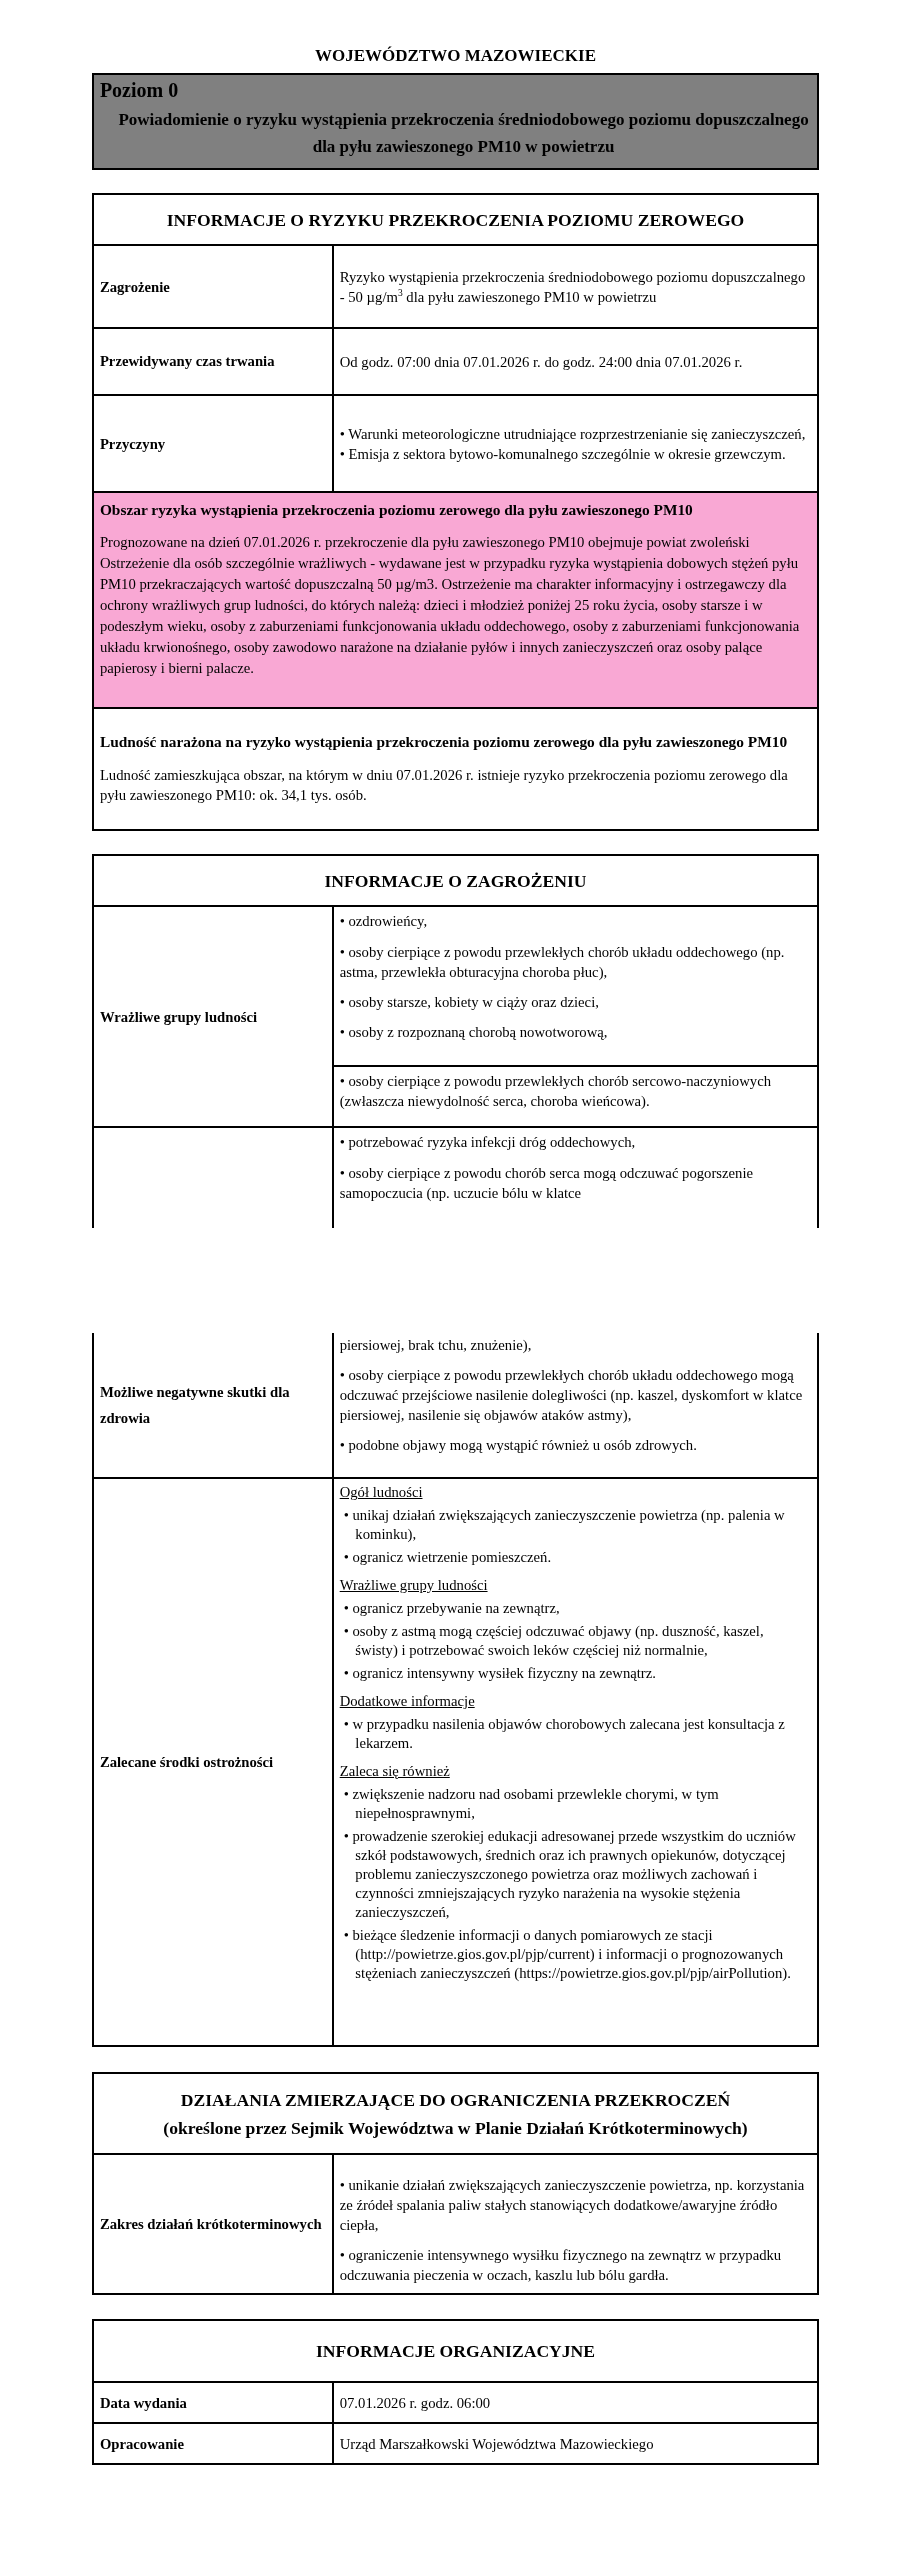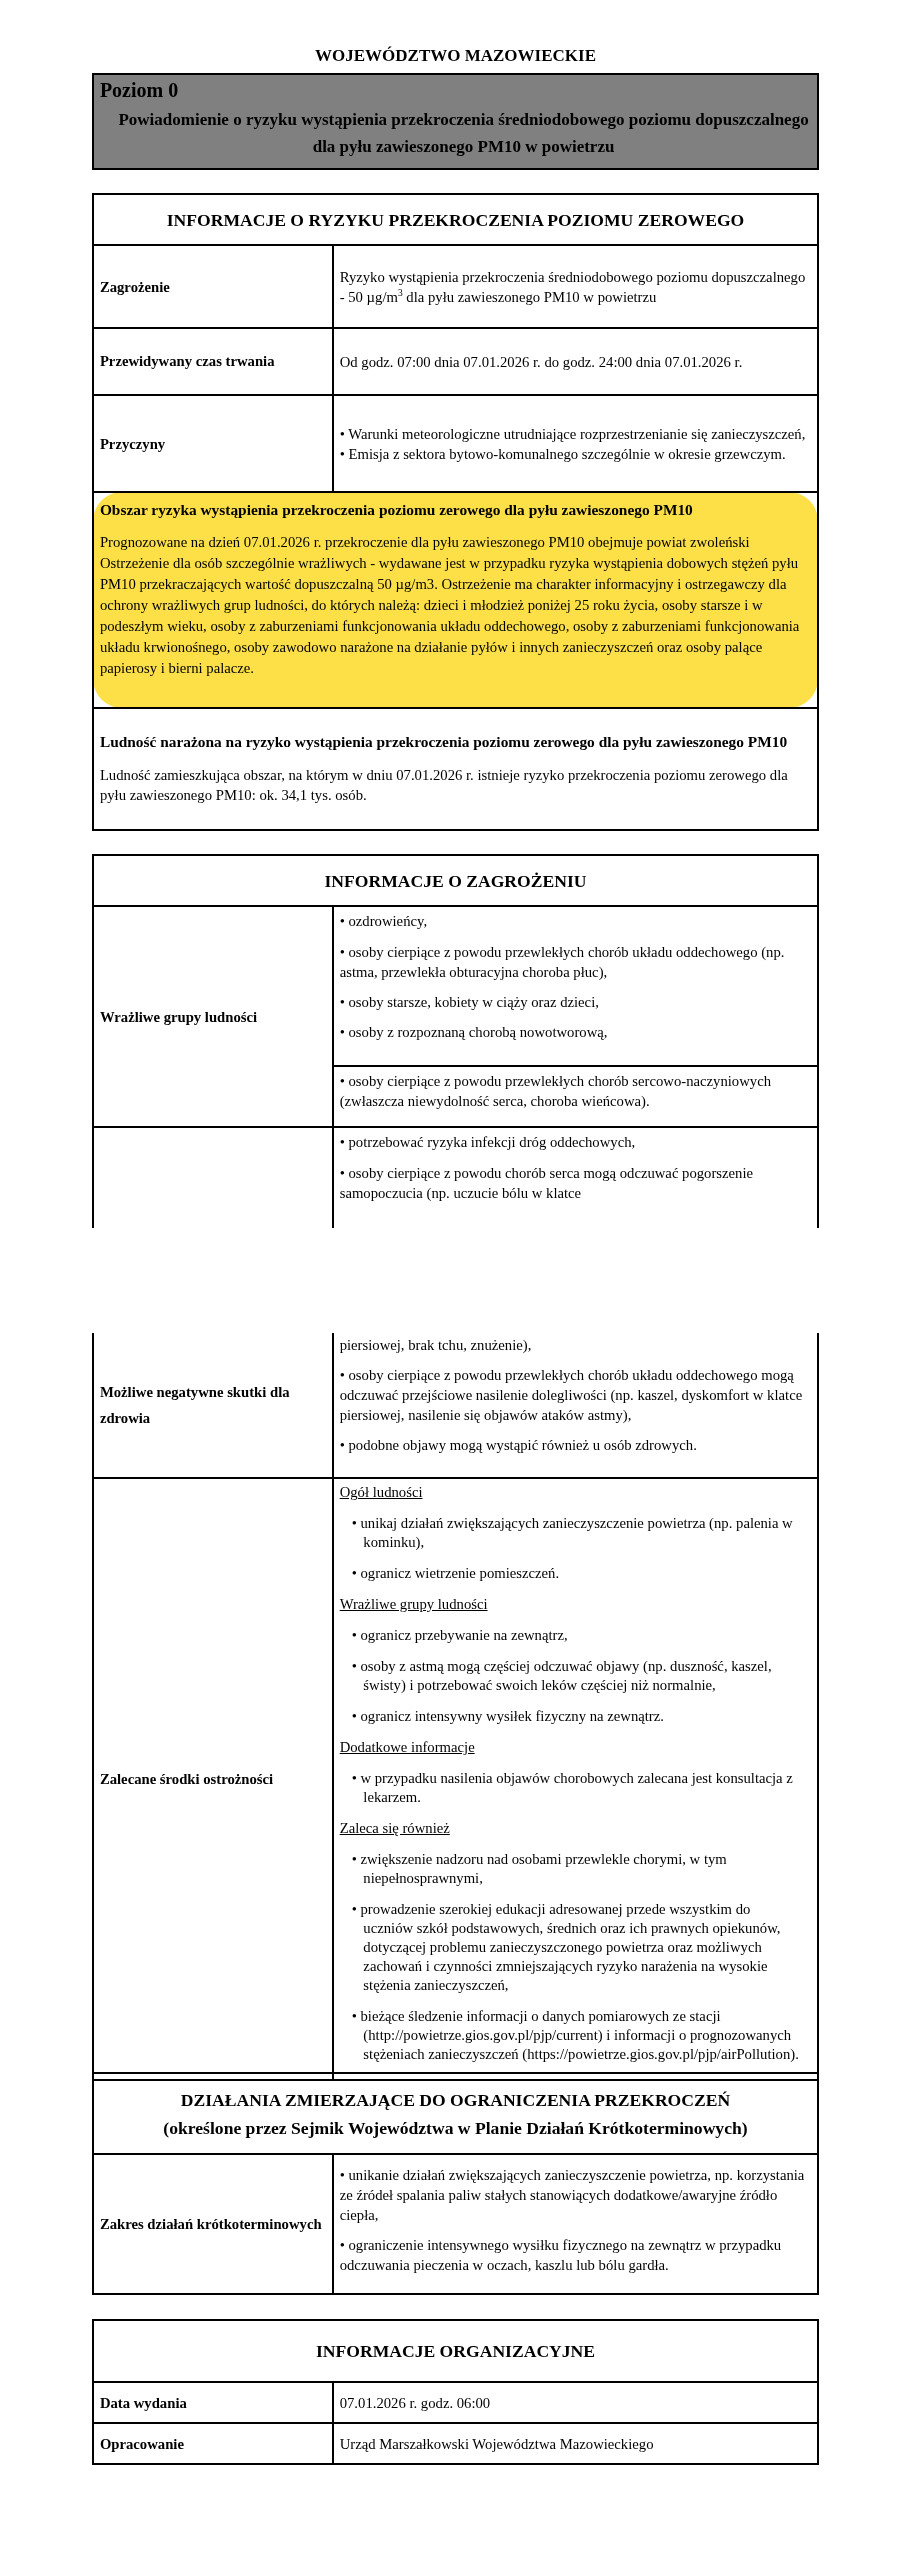--- a/index.html
+++ b/index.html
@@ -9,26 +9,26 @@
   .doc-title { left:92px; width:727px; top:46px; text-align:center; font-weight:bold; font-size:17px; }
   .level-box { left:92px; top:73px; width:723px; height:93px; background:#808080; border:2.2px solid #000; }
   .level-label { position:absolute; left:5.9px; top:4.4px; font-weight:bold; font-size:20px; }
   .level-text { position:absolute; left:22px; right:5.9px; top:31px; text-align:center; font-weight:bold; font-size:17px; line-height:27px; }
 
   .tbl { position:absolute; left:92px; width:727px; border-collapse:collapse; }
   .tbl td, .tbl th { border:2.2px solid #000; vertical-align:middle; font-size:14.7px; line-height:20px; }
   .tbl th { font-weight:bold; font-size:17.6px; text-align:center; padding:0 5.9px; }
   .lbl { width:226px; font-weight:bold; padding:0 5.9px; }
   .val { padding:2.9px 5.9px; }
-  .grey { background:#fde047;border-radius:29px; }
+  .grey { background:#f9a8d4; }
   .full { padding:5.9px 5.9px; }
   .bold { font-weight:bold; }
   .p { margin:0; }
   .gap-top { margin-top:10.3px; }
-  .bul { padding-left:11.7px; text-indent:-11.7px; margin:12px; }
+  .bul { padding-left:11.7px; text-indent:-11.7px; margin:4px; }
   .u { text-decoration:underline; }
   .sub { margin-top:8.8px; }
   sup { font-size:9.5px; line-height:0; }
   .no-bottom { border-bottom:none !important; }
   .no-top { border-top:none !important; }
 </style>
 </head>
 <body>
 
 <div class="abs doc-title">WOJEWÓDZTWO MAZOWIECKIE</div>
@@ -144,21 +144,21 @@
 <table class="tbl" style="top:2072px;">
   <tbody>
       <tr style="height:81px;">
     <th colspan="2" style="line-height:28px;">
       <div>DZIAŁANIA ZMIERZAJĄCE DO OGRANICZENIA PRZEKROCZEŃ</div>
       <div>(określone przez Sejmik Województwa w Planie Działań Krótkoterminowych)</div>
     </th>
   </tr>
   <tr style="height:140px;">
     <td class="lbl" style="line-height:28px;">Zakres działań krótkoterminowych</td>
-    <td class="val" style="vertical-align:top; padding-top:10px;">
+    <td class="val" style="vertical-align:top; padding-top:20px;">
       <p class="p">• unikanie działań zwiększających zanieczyszczenie powietrza, np. korzystania ze źródeł spalania paliw stałych stanowiących dodatkowe/awaryjne źródło ciepła,</p>
       <p class="p gap-top">• ograniczenie intensywnego wysiłku fizycznego na zewnątrz w przypadku odczuwania pieczenia w oczach, kaszlu lub bólu gardła.</p>
     </td>
   </tr>
 </tbody>
   </table>
 
 <table class="tbl" style="top:2319px;">
   <tbody>
       <tr style="height:62px;">

